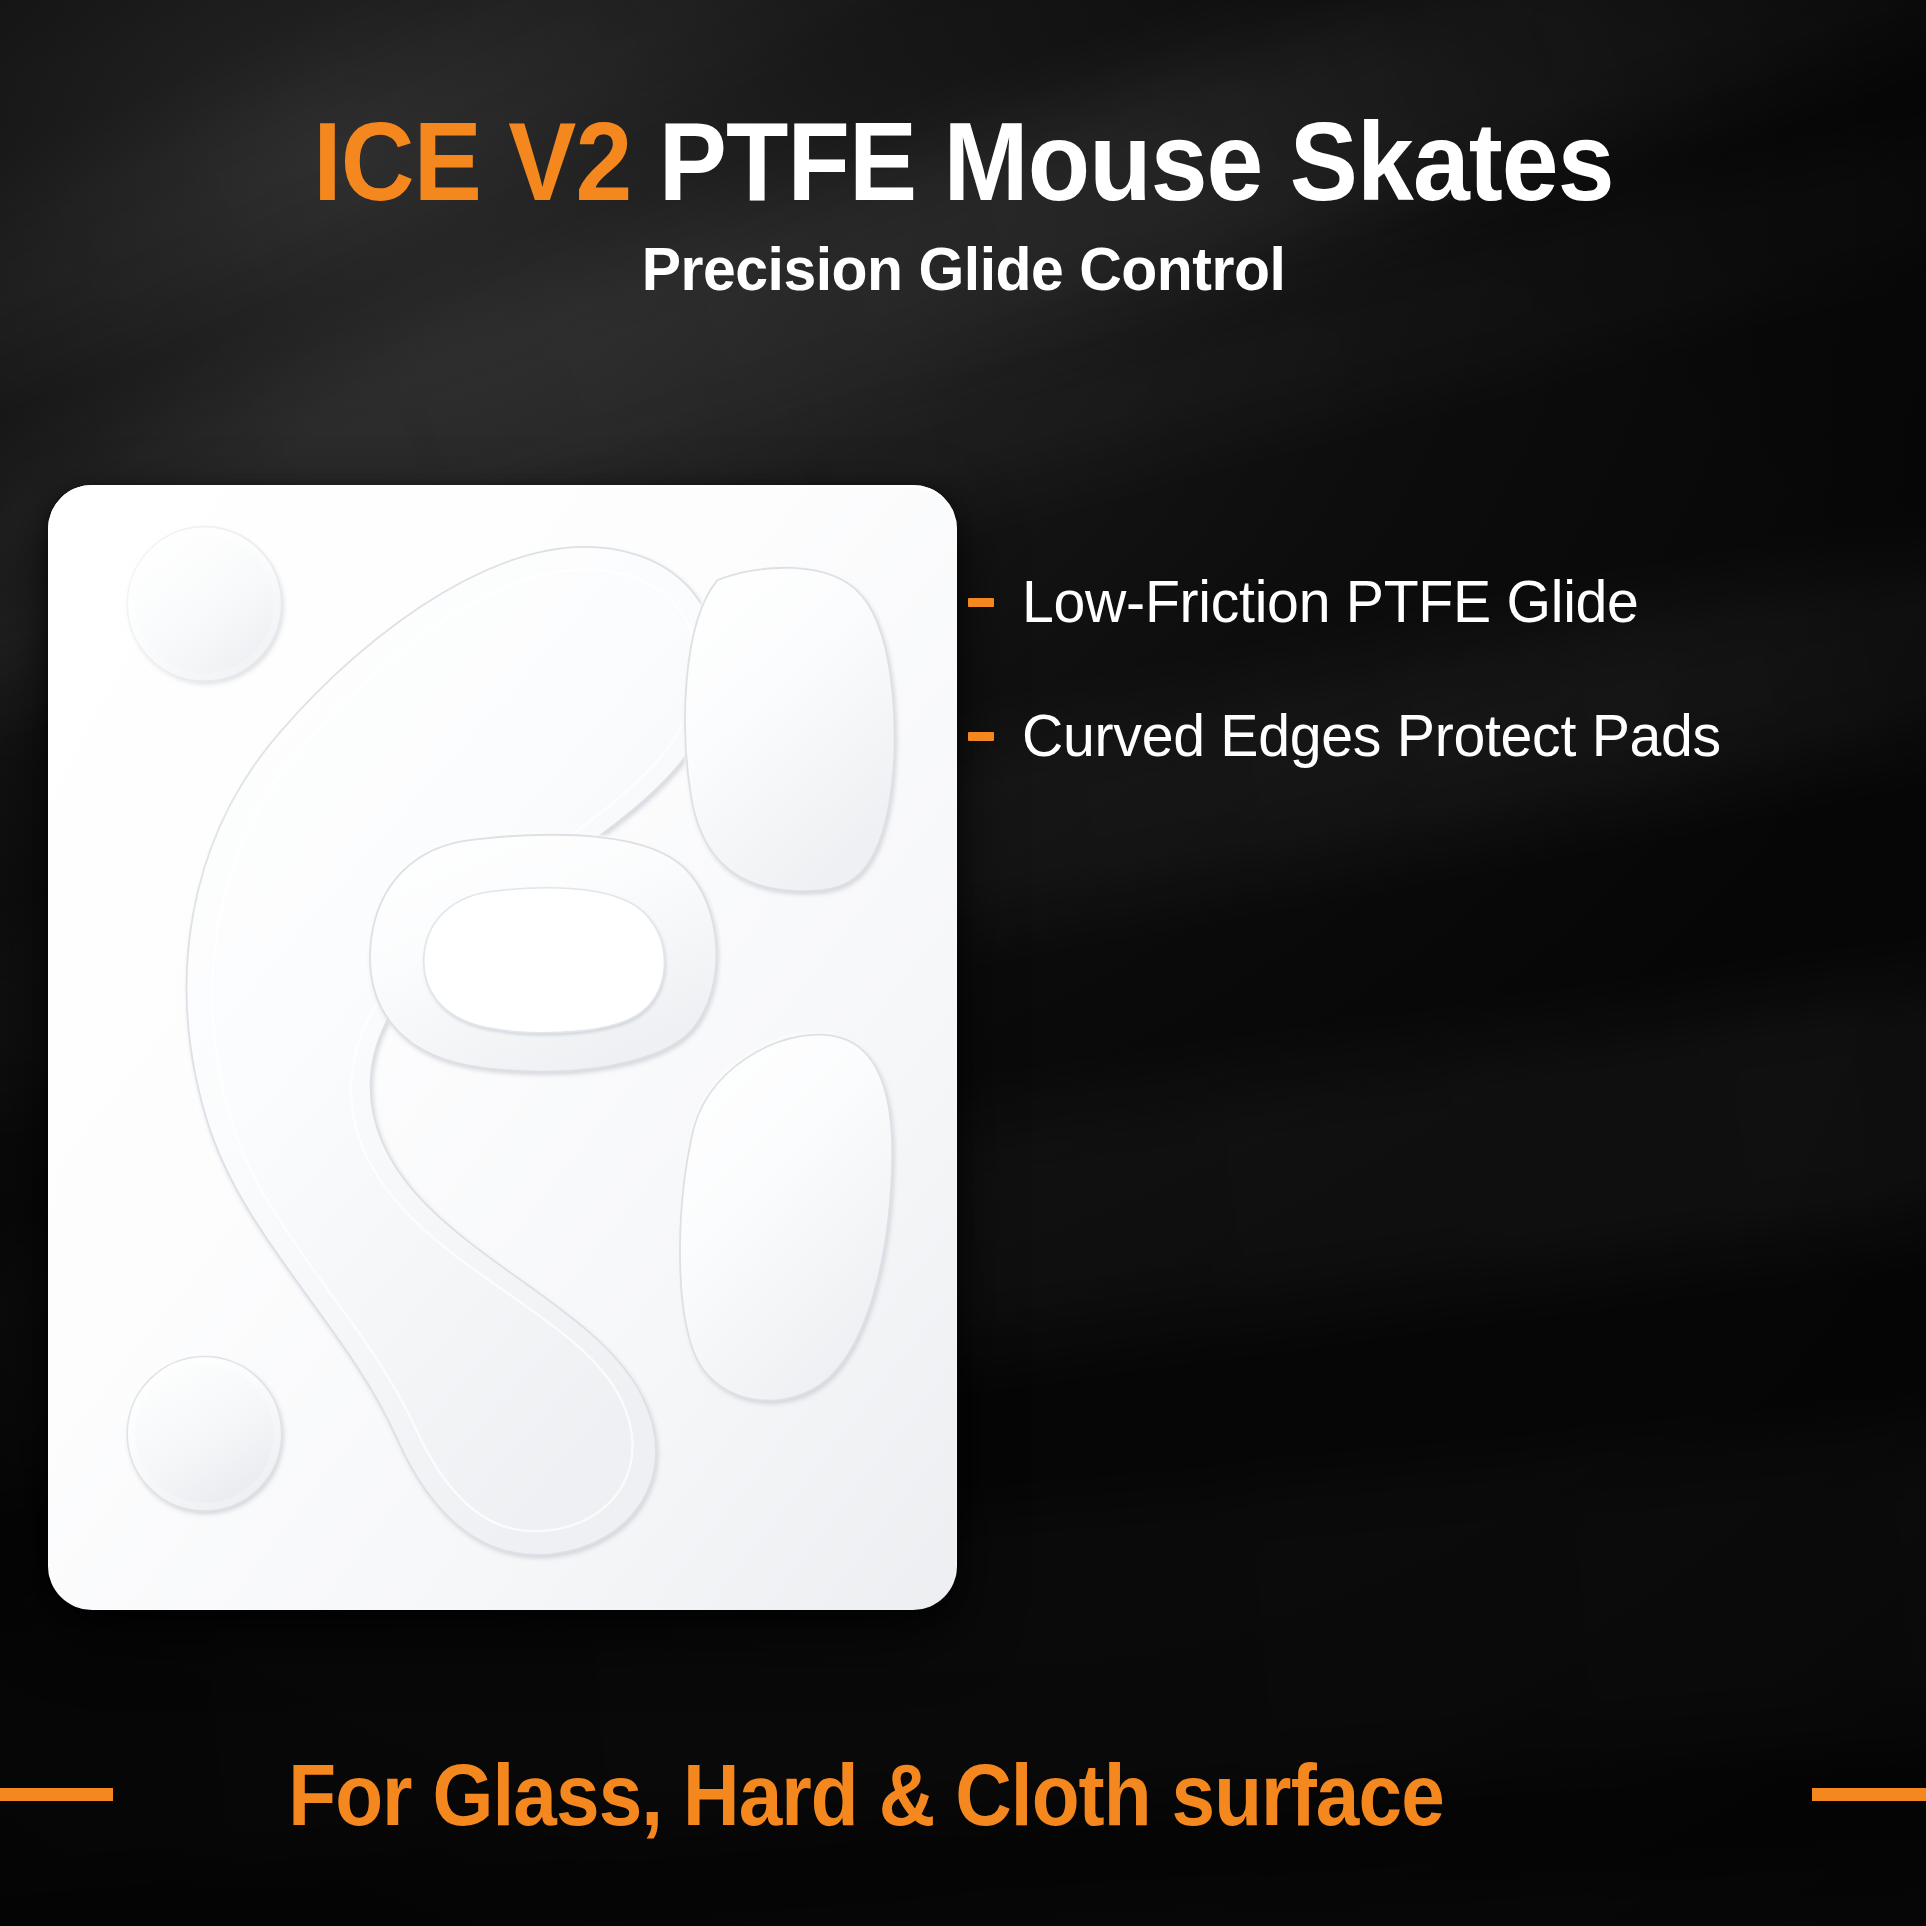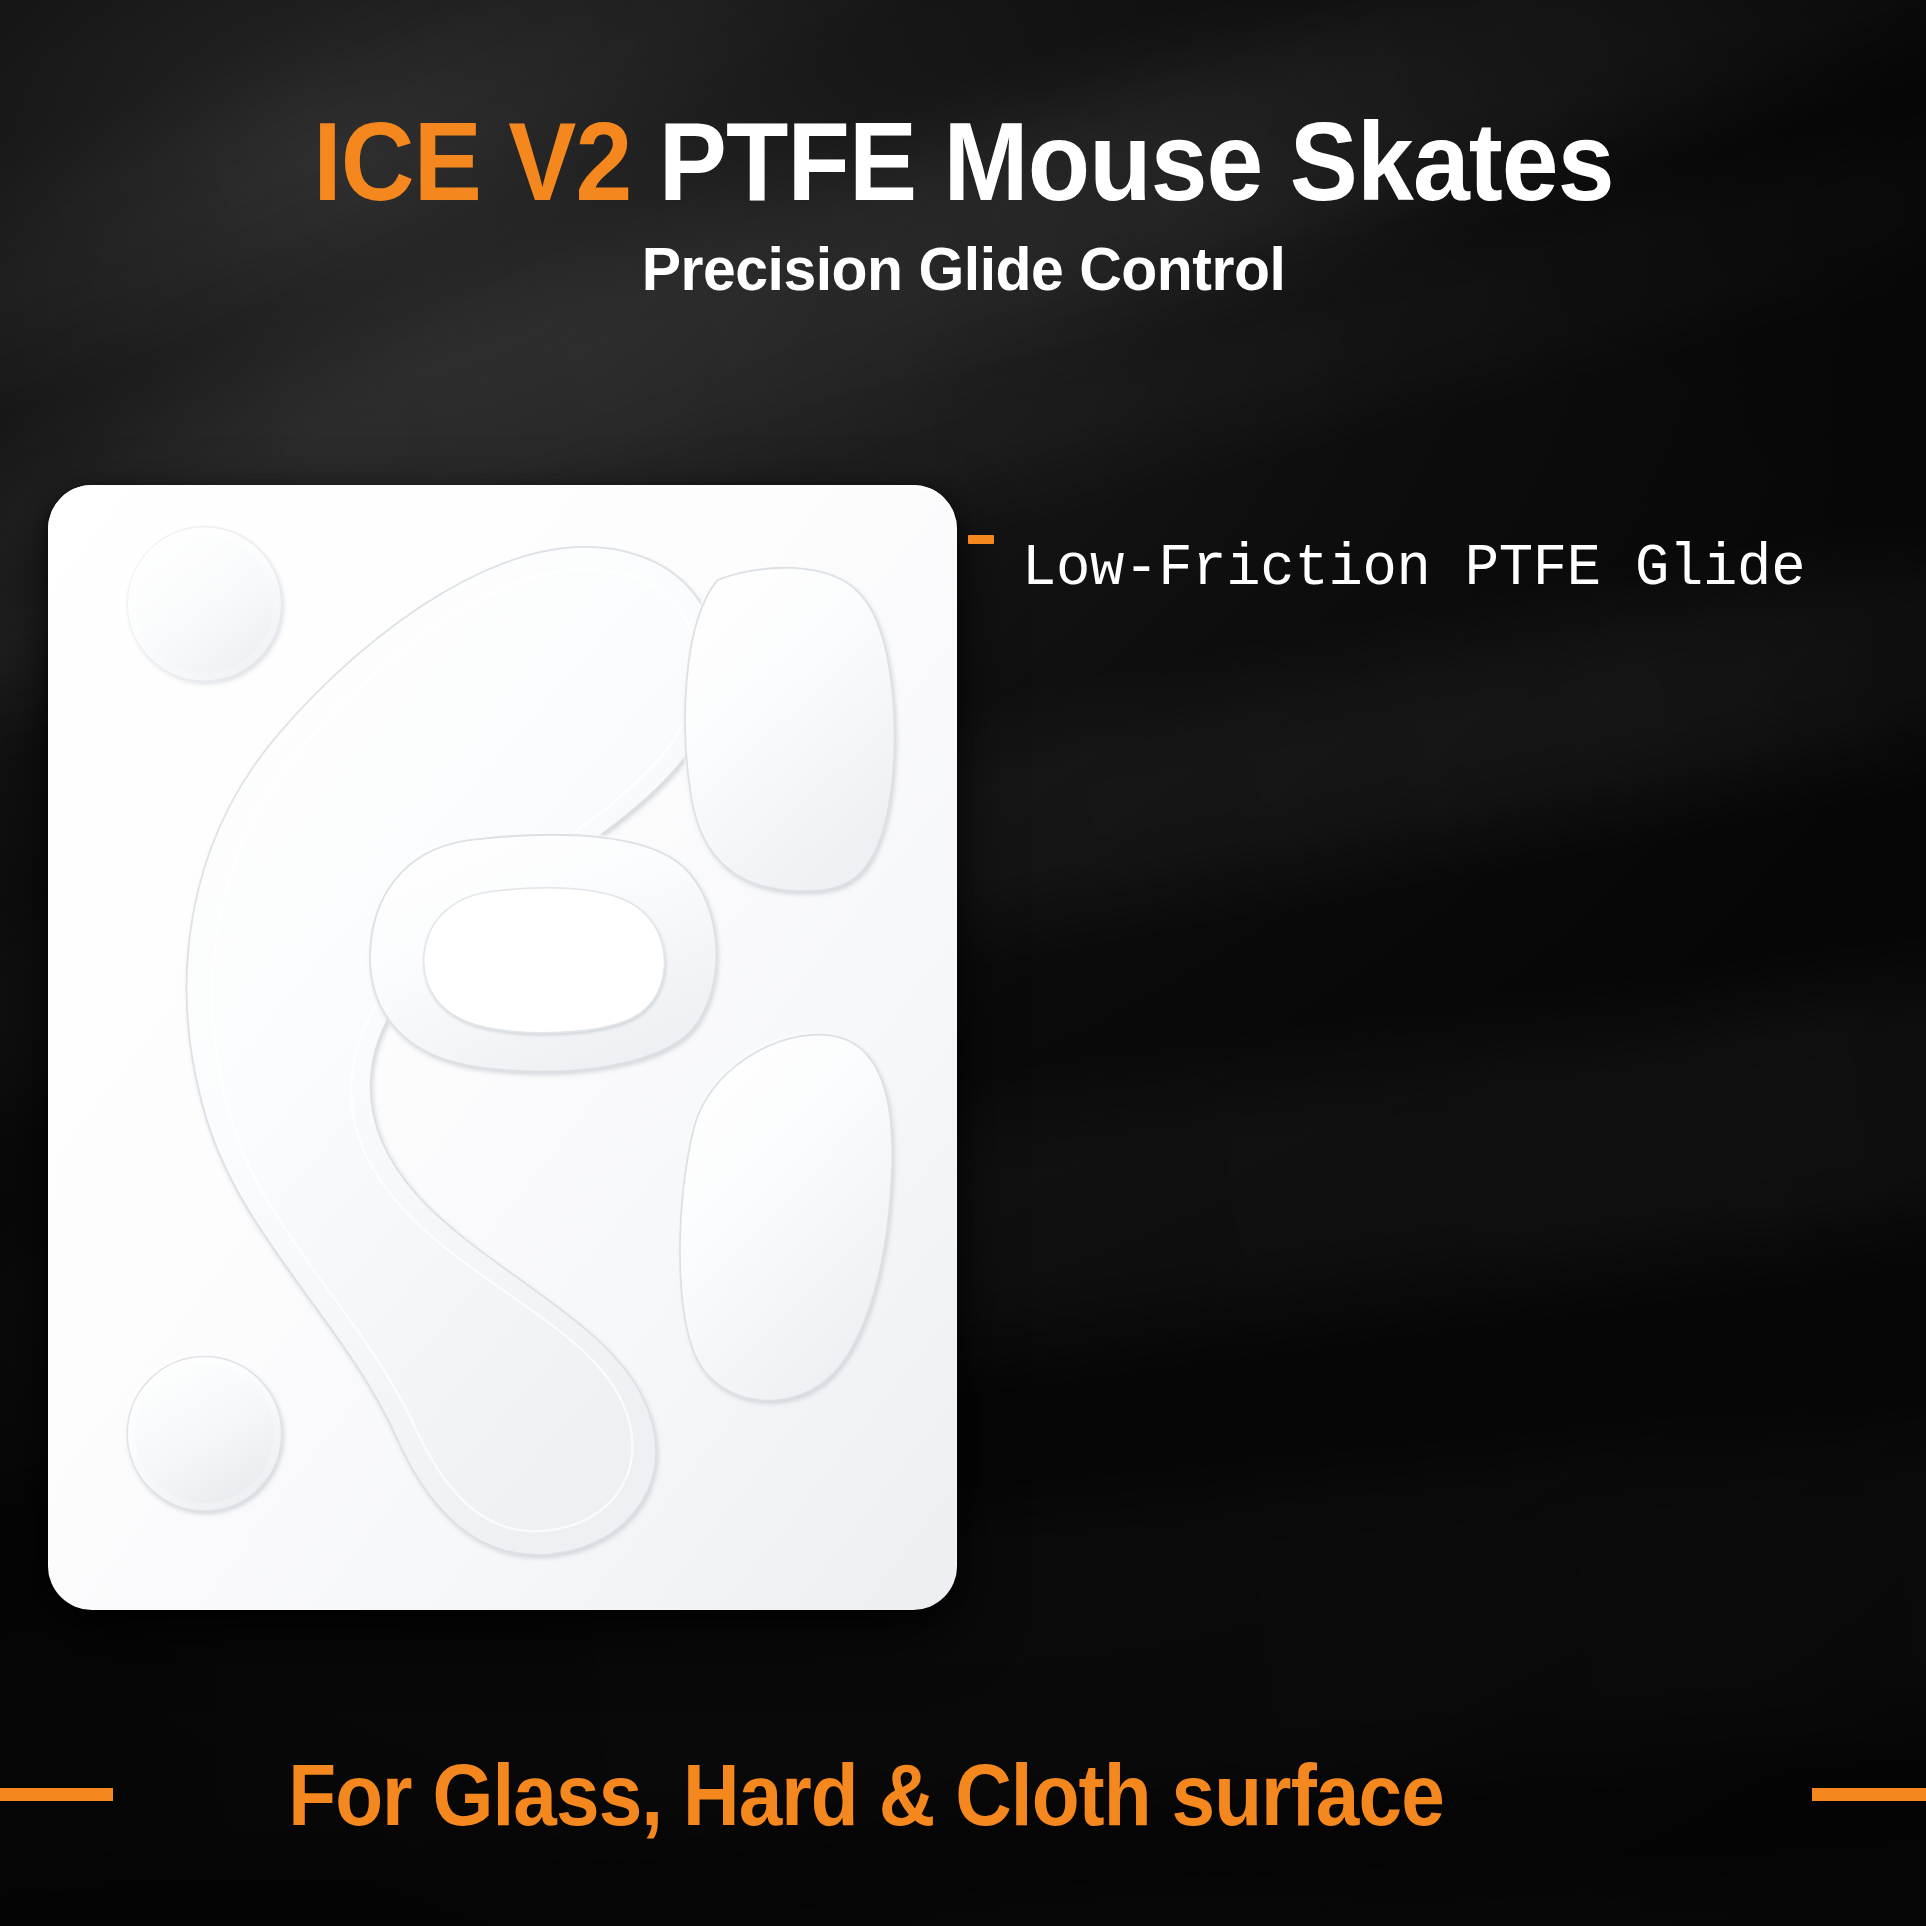--- a/index.html
+++ b/index.html
@@ -98,22 +98,21 @@
   
   .bullets{
     position:absolute;
     left:968px; top:535px;
     width:921px;
   }
   .bullet{
     position:relative;
     height:134px;
     display:flex;
-    align-items:flex-start;
-    font-family:Liberation Mono, monospace;
+    align-items:center;
   }
   .dash{
     width:26px; height:9px;
     background:#F5871F;
     border-radius:1px;
     flex:0 0 auto;
     margin-right:28px;
   }
   .btext{
     color:#ffffff;
@@ -258,20 +257,24 @@
         <circle cx="158" cy="958" r="70" fill="url(#padFill2)" opacity=".85"></circle>
       </g>
     </svg>
   </div>
 
   <div class="bullets">
     <div class="bullet">
       <span class="dash"></span>
       <span class="btext">Low-Friction PTFE Glide</span>
     </div>
+    <div class="bullet">
+      <span class="dash"></span>
+      <span class="btext">Curved Edges Protect Pads</span>
+    </div>
   </div>
 
   <div class="frule frule-left"></div>
   <div class="frule frule-right"></div>
   <div class="footer">
     <span class="ftext">For Glass, Hard &amp; Cloth surface</span>
   </div>
 
 </div>
 

